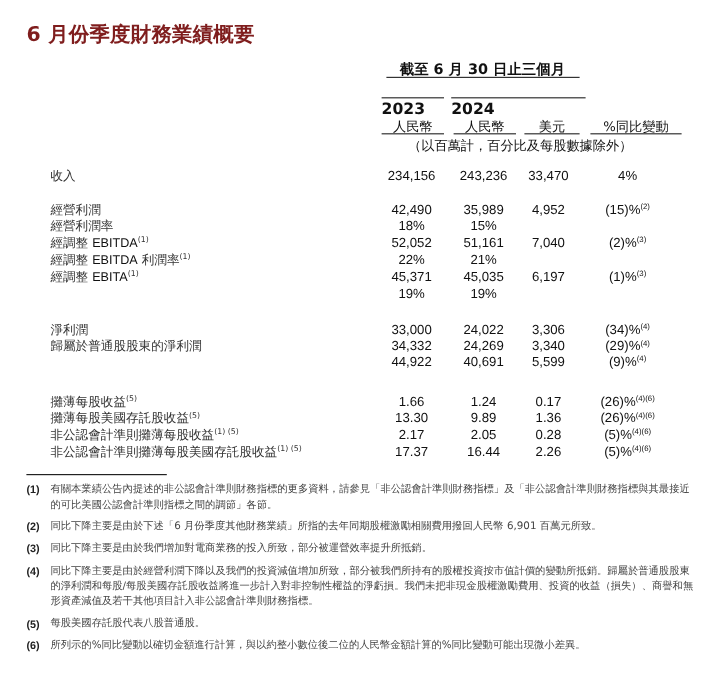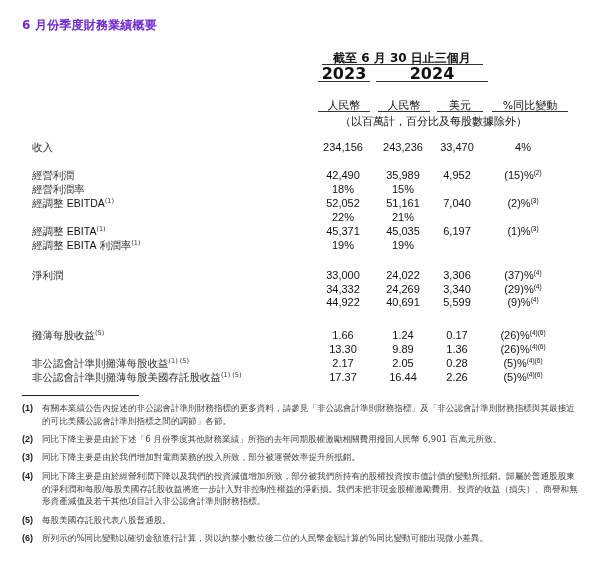--- a/index.html
+++ b/index.html
@@ -12,23 +12,23 @@
       height: 562px;
       position: relative;
       overflow: hidden;
       font-family: "DejaVu Sans", "Liberation Sans", sans-serif;
       color: #1a1a1a;
     }
     .title {
       position: absolute;
       left: 22px;
       top: 17px;
-      font-size: 12px;
+      font-size: 17px;
       font-weight: bold;
-      color: #6d28d9;
+      color: #7f1d1d;
       letter-spacing: 0.2px;
     }
     
     .hdr-period {
       position: absolute;
       left: 322px;
       top: 50px;
       width: 160px;
       text-align: center;
       font-size: 12px;
@@ -38,24 +38,23 @@
     .hdr-period-line {
       position: absolute;
       left: 322px;
       top: 64px;
       width: 161px;
       height: 1px;
       background: #333;
     }
     .hdr-year {
       position: absolute;
-      top: 64px;
-      font-size: 16px;
+      top: 84px;
+      font-size: 13px;
       font-weight: bold;
-      text-align: center;
       color: #111;
     }
     .hdr-year-line {
       position: absolute;
       top: 81px;
       height: 1px;
       background: #333;
     }
     .hdr-cur {
       position: absolute;
@@ -84,21 +83,21 @@
     .row {
       position: absolute;
       left: 0;
       width: 600px;
       height: 13px;
       font-size: 10.5px;
       line-height: 13px;
     }
     .row .label {
       position: absolute;
-      left: 32px;
+      left: 42px;
       top: 0;
       white-space: nowrap;
       color: #333;
     }
     .row .label .latin {
       font-family: "Liberation Sans", sans-serif;
       color: #111;
     }
     .row .num {
       position: absolute;
@@ -197,47 +196,48 @@
 
 <div class="row" style="top:197px;">
   <span class="label"><span>經調整 </span><span class="latin">EBITDA</span><sup>(1)</sup></span>
   <span class="num c1">52,052</span>
   <span class="num c2">51,161</span>
   <span class="num c3">7,040</span>
   <span class="num c4"><span>(2)%</span><sup>(3)</sup></span>
 </div>
 
 <div class="row" style="top:211px;">
+  <span class="label"><span>經調整 </span><span class="latin">EBITDA</span><span> 利潤率</span><sup>(1)</sup></span>
   <span class="num c1">22%</span>
   <span class="num c2">21%</span>
 </div>
 
 <div class="row" style="top:225px;padding-left:20px;">
   <span class="label"><span>經調整 </span><span class="latin">EBITA</span><sup>(1)</sup></span>
   <span class="num c1">45,371</span>
   <span class="num c2">45,035</span>
   <span class="num c3">6,197</span>
   <span class="num c4"><span>(1)%</span><sup>(3)</sup></span>
 </div>
 
 <div class="row" style="top:239px;">
-  <span class="label"><span>經調整 </span><span class="latin">EBITA</span><span> 利潤率</span><sup>(1)</sup></span>
   <span class="num c1">19%</span>
   <span class="num c2">19%</span>
 </div>
 
 <div class="row" style="top:269px;">
   <span class="label">淨利潤</span>
   <span class="num c1">33,000</span>
   <span class="num c2">24,022</span>
   <span class="num c3">3,306</span>
-  <span class="num c4"><span>(37)%</span><sup>(4)</sup></span>
+  <span class="num c4"><span>(34)%</span><sup>(4)</sup></span>
 </div>
 
 <div class="row" style="top:283px;">
+  <span class="label">歸屬於普通股股東的淨利潤</span>
   <span class="num c1">34,332</span>
   <span class="num c2">24,269</span>
   <span class="num c3">3,340</span>
   <span class="num c4"><span>(29)%</span><sup>(4)</sup></span>
 </div>
 
 <div class="row" style="top:296px;">
   <span class="num c1">44,922</span>
   <span class="num c2">40,691</span>
   <span class="num c3">5,599</span>
@@ -246,20 +246,21 @@
 
 <div class="row" style="top:329px;">
   <span class="label"><span>攤薄每股收益</span><sup>(5)</sup></span>
   <span class="num c1">1.66</span>
   <span class="num c2">1.24</span>
   <span class="num c3">0.17</span>
   <span class="num c4"><span>(26)%</span><sup>(4)(6)</sup></span>
 </div>
 
 <div class="row" style="top:343px;">
+  <span class="label"><span>攤薄每股美國存託股收益</span><sup>(5)</sup></span>
   <span class="num c1">13.30</span>
   <span class="num c2">9.89</span>
   <span class="num c3">1.36</span>
   <span class="num c4"><span>(26)%</span><sup>(4)(6)</sup></span>
 </div>
 
 <div class="row" style="top:357px;padding-left:32px;">
   <span class="label"><span>非公認會計準則攤薄每股收益</span><sup>(1) (5)</sup></span>
   <span class="num c1">2.17</span>
   <span class="num c2">2.05</span>

